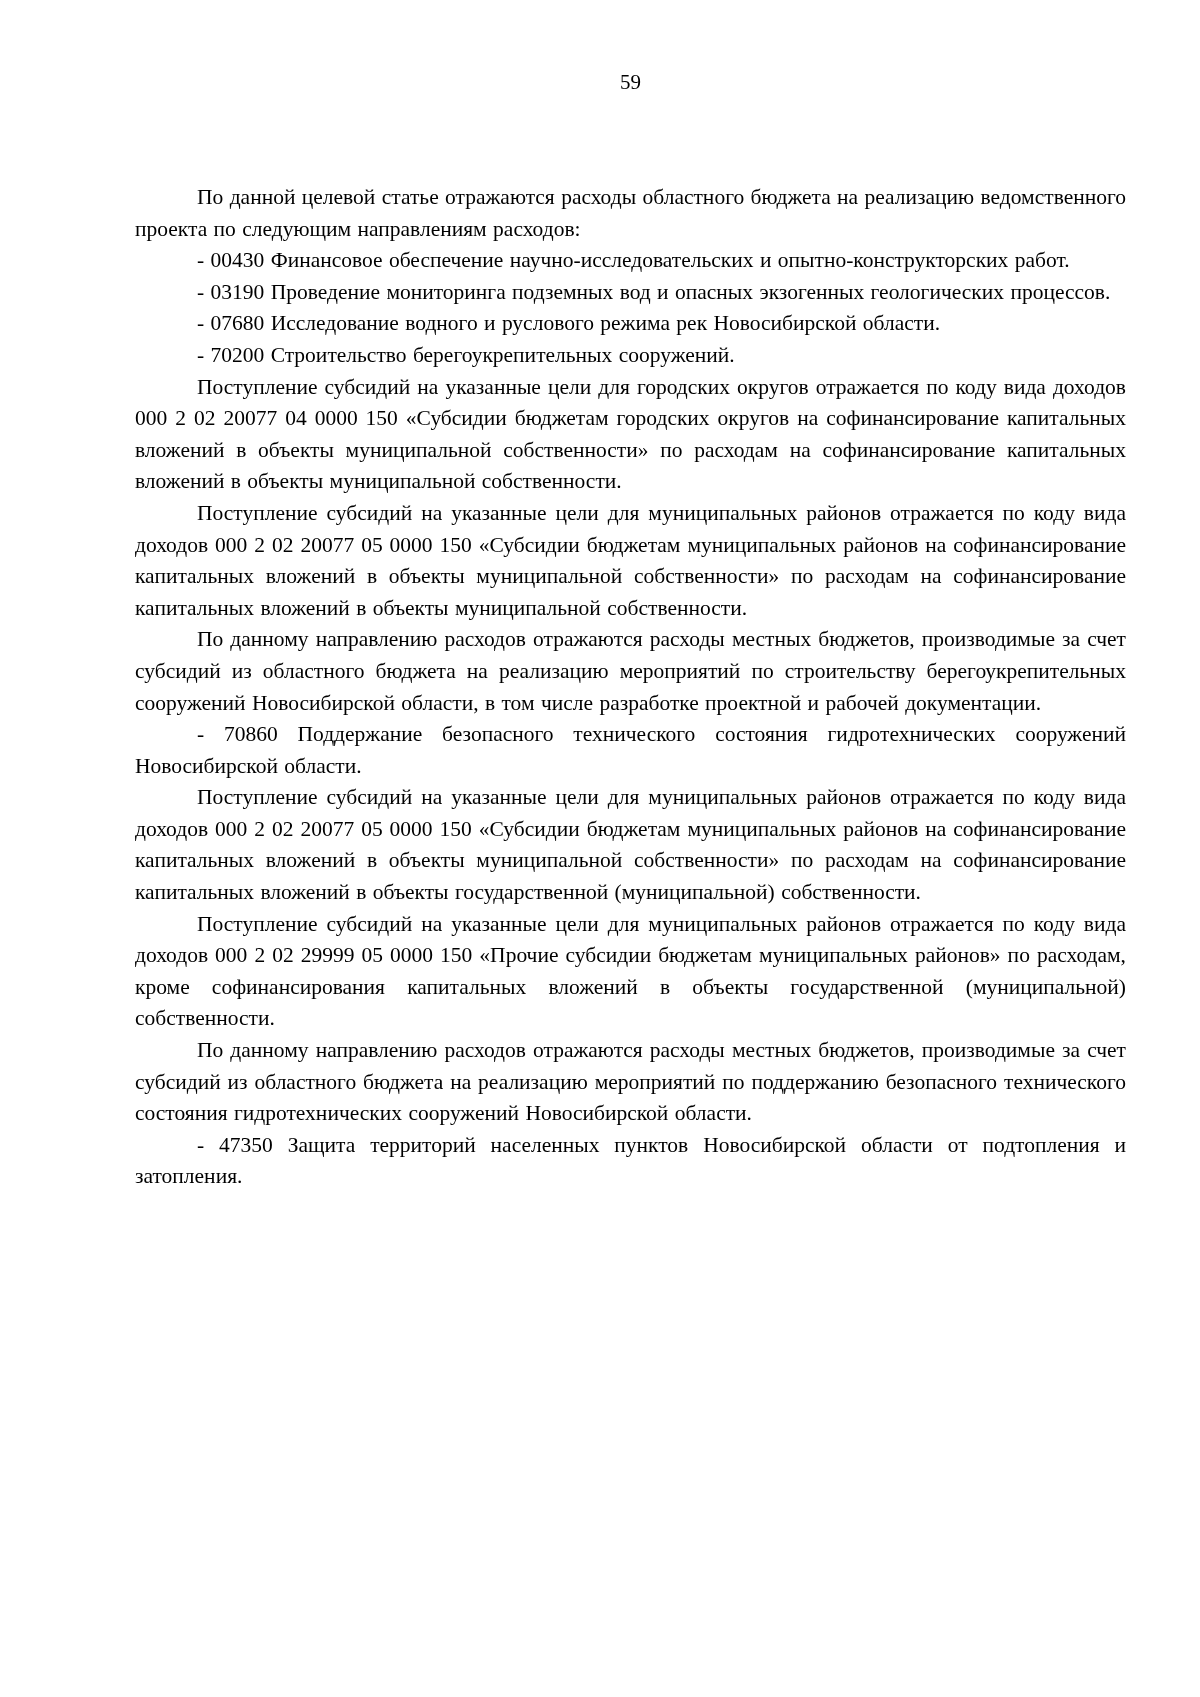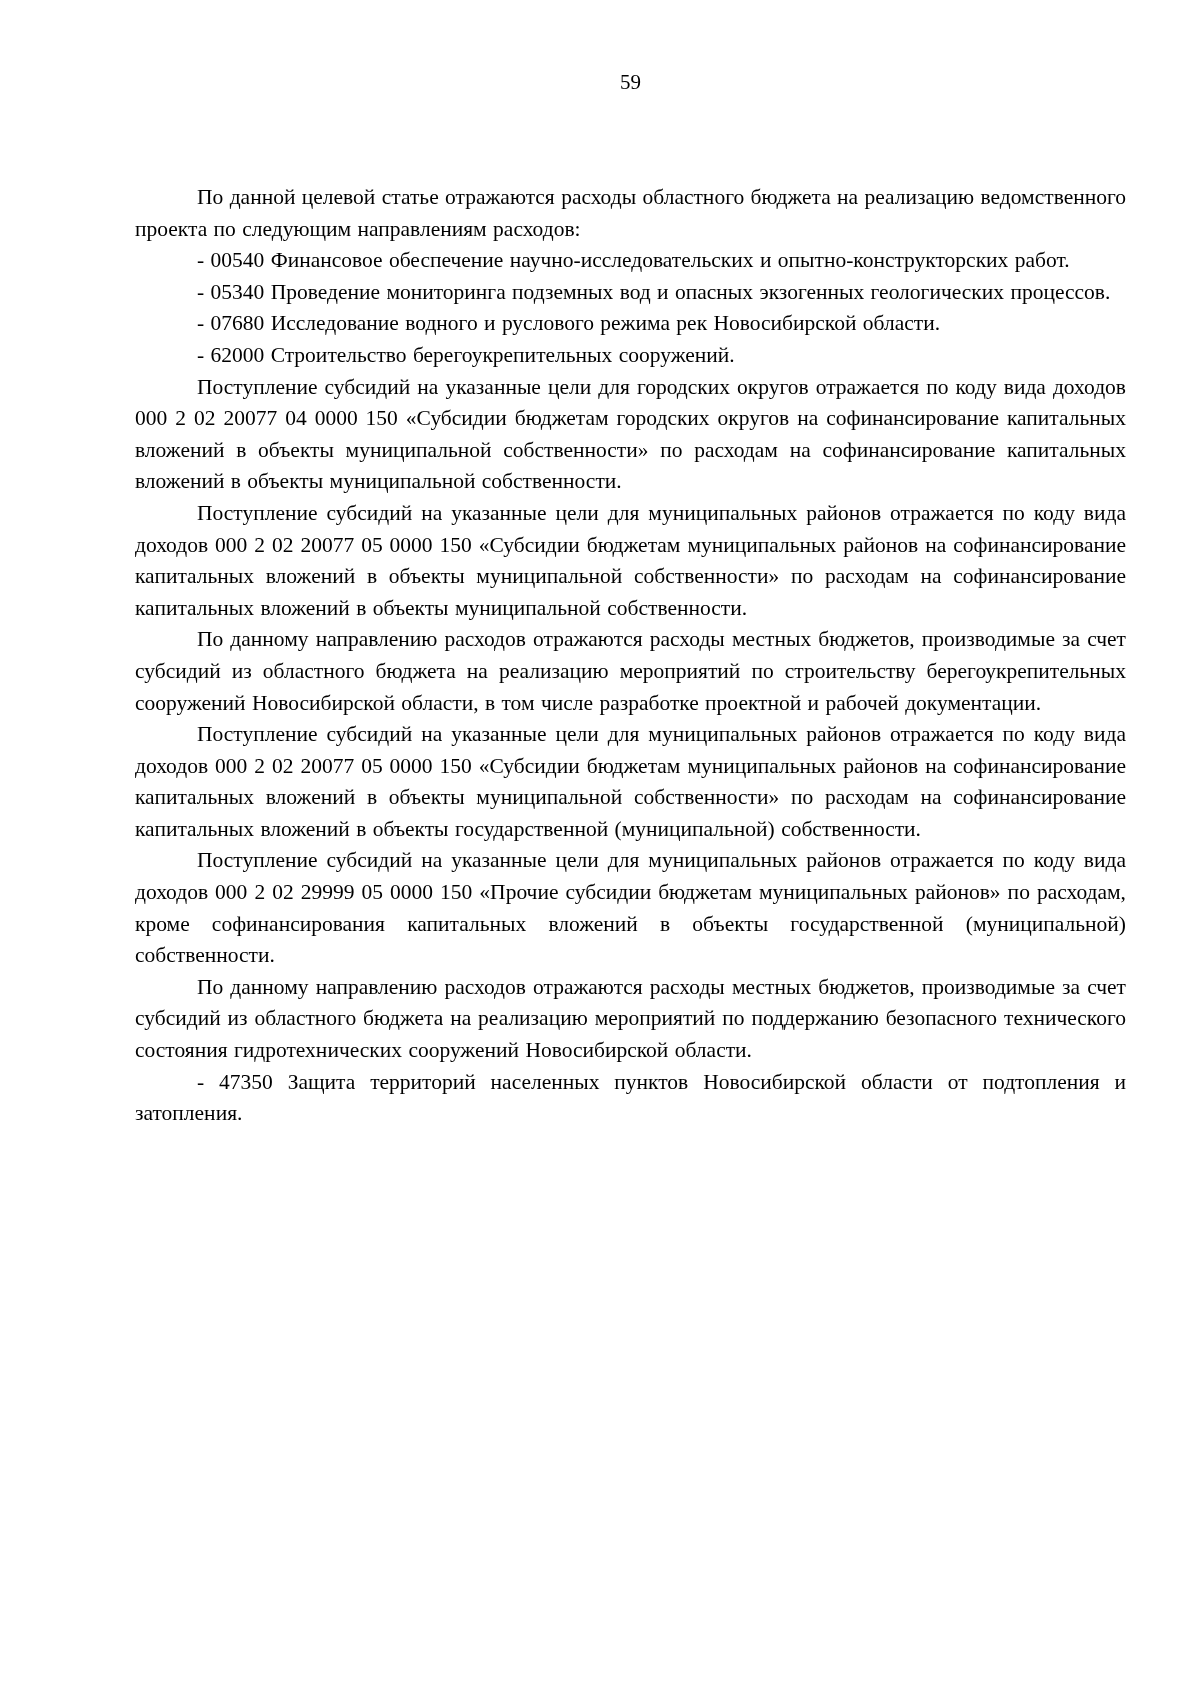--- a/index.html
+++ b/index.html
@@ -37,25 +37,26 @@
     word-spacing: 1px;
   }
 </style>
 </head>
 <body>
 
 <div class="page">
   <div class="page-number">59</div>
   <div class="content">
     <p>По данной целевой статье отражаются расходы областного бюджета на реализацию ведомственного проекта по следующим направлениям расходов:</p>
-    <p>- 00540 Финансовое обеспечение научно-исследовательских и опытно-конструкторских работ.</p>
-    <p>- 05340 Проведение мониторинга подземных вод и опасных экзогенных геологических процессов.</p>
+    <p>- 00430 Финансовое обеспечение научно-исследовательских и опытно-конструкторских работ.</p>
+    <p>- 03190 Проведение мониторинга подземных вод и опасных экзогенных геологических процессов.</p>
     <p>- 07680 Исследование водного и руслового режима рек Новосибирской области.</p>
-    <p>- 62000 Строительство берегоукрепительных сооружений.</p>
+    <p>- 70200 Строительство берегоукрепительных сооружений.</p>
     <p>Поступление субсидий на указанные цели для городских округов отражается по коду вида доходов 000 2 02 20077 04 0000 150 «Субсидии бюджетам городских округов на софинансирование капитальных вложений в объекты муниципальной собственности» по расходам на софинансирование капитальных вложений в объекты муниципальной собственности.</p>
     <p>Поступление субсидий на указанные цели для муниципальных районов отражается по коду вида доходов 000 2 02 20077 05 0000 150 «Субсидии бюджетам муниципальных районов на софинансирование капитальных вложений в объекты муниципальной собственности» по расходам на софинансирование капитальных вложений в объекты муниципальной собственности.</p>
     <p>По данному направлению расходов отражаются расходы местных бюджетов, производимые за счет субсидий из областного бюджета на реализацию мероприятий по строительству берегоукрепительных сооружений Новосибирской области, в том числе разработке проектной и рабочей документации.</p>
+    <p>- 70860 Поддержание безопасного технического состояния гидротехнических сооружений Новосибирской области.</p>
     <p>Поступление субсидий на указанные цели для муниципальных районов отражается по коду вида доходов 000 2 02 20077 05 0000 150 «Субсидии бюджетам муниципальных районов на софинансирование капитальных вложений в объекты муниципальной собственности» по расходам на софинансирование капитальных вложений в объекты государственной (муниципальной) собственности.</p>
     <p>Поступление субсидий на указанные цели для муниципальных районов отражается по коду вида доходов 000 2 02 29999 05 0000 150 «Прочие субсидии бюджетам муниципальных районов» по расходам, кроме софинансирования капитальных вложений в объекты государственной (муниципальной) собственности.</p>
     <p>По данному направлению расходов отражаются расходы местных бюджетов, производимые за счет субсидий из областного бюджета на реализацию мероприятий по поддержанию безопасного технического состояния гидротехнических сооружений Новосибирской области.</p>
     <p>- 47350 Защита территорий населенных пунктов Новосибирской области от подтопления и затопления.</p>
   </div>
 </div>
 
 </body></html>

